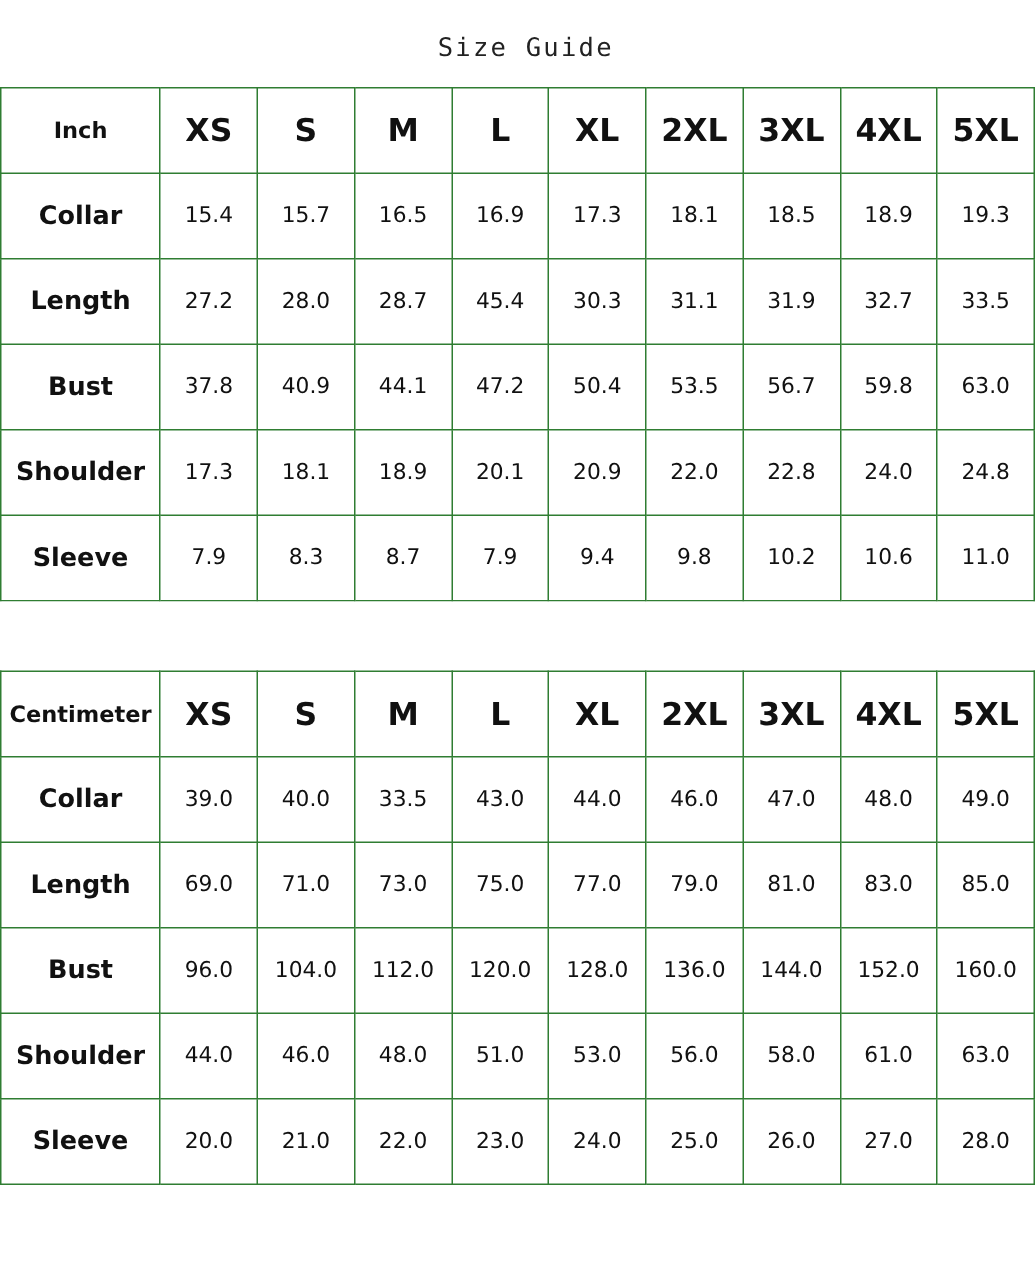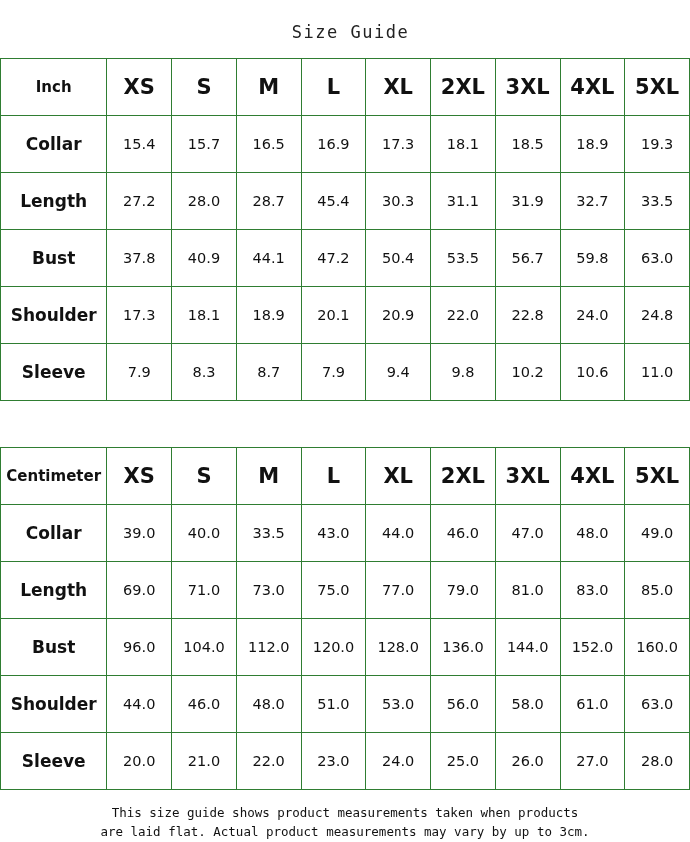--- a/index.html
+++ b/index.html
@@ -264,18 +264,14 @@
         <td>23.0</td>
         <td>24.0</td>
         <td>25.0</td>
         <td>26.0</td>
         <td>27.0</td>
         <td>28.0</td>
       </tr>
     </tbody>
   </table>
 
-  <div class="footnote">
-    <div>This size guide shows product measurements taken when products</div>
-    <div>are laid flat. Actual product measurements may vary by up to 3cm.</div>
-  </div>
 
 </div>
 
 </body></html>

